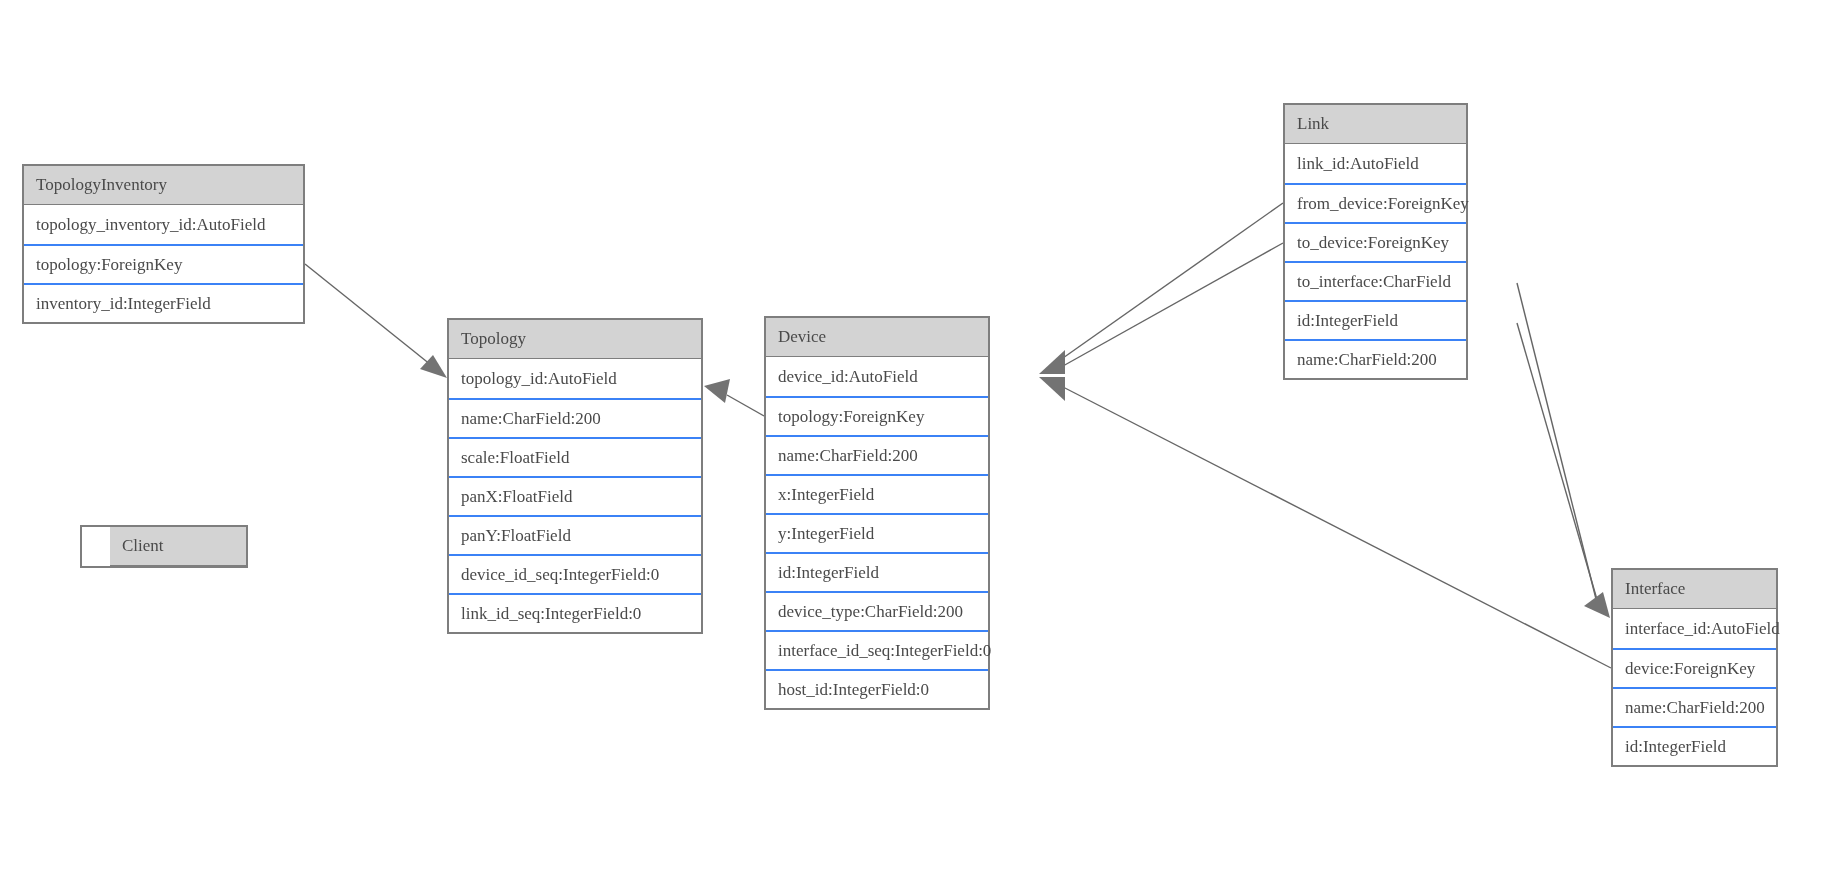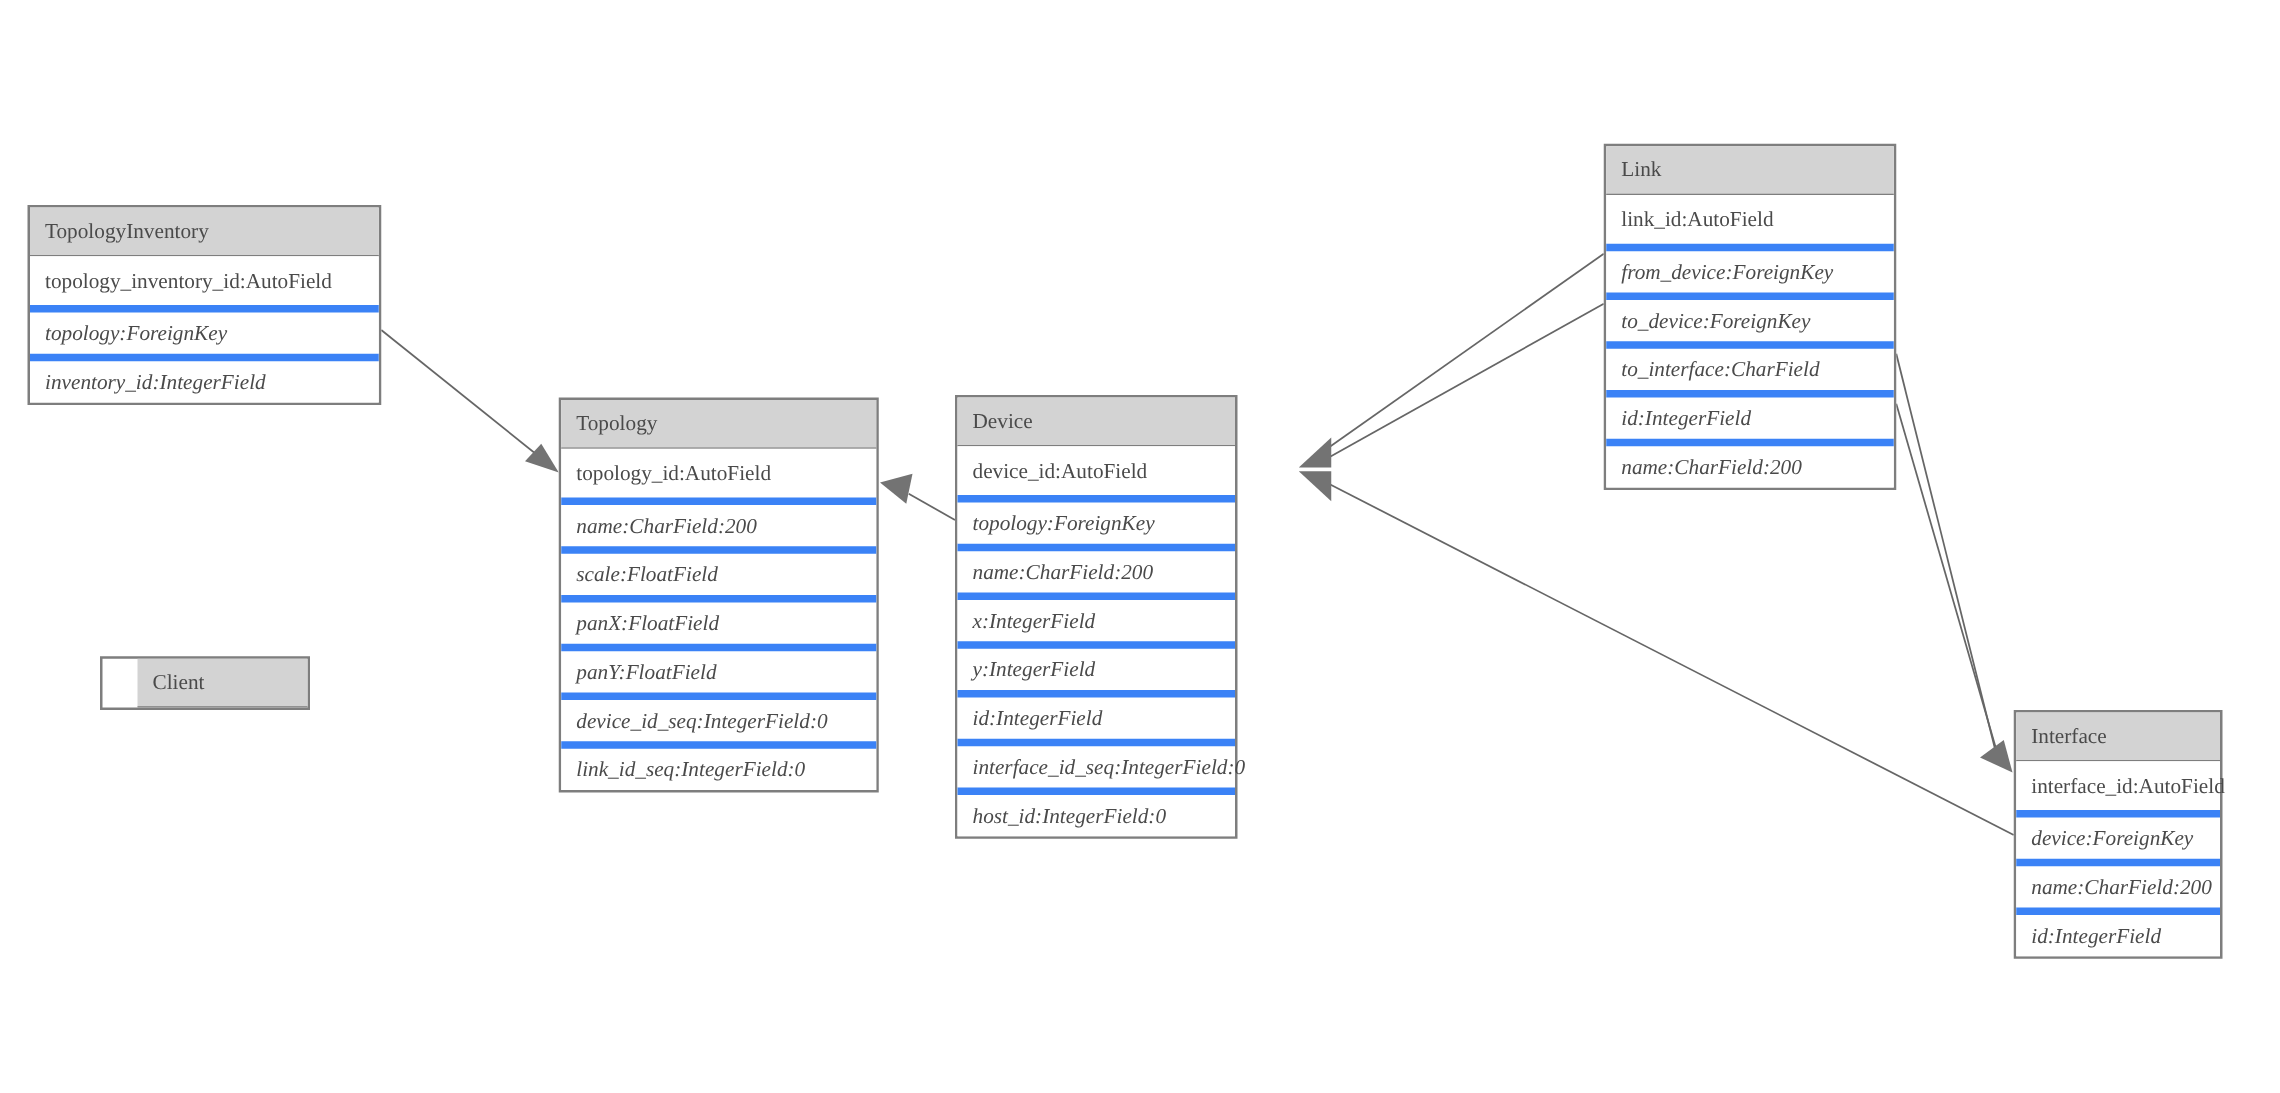--- a/index.html
+++ b/index.html
@@ -43,22 +43,21 @@
   }
   .entity-row {
     height: 39px;
     display: flex;
     align-items: center;
     padding-left: 12px;
     background: #ffffff;
     box-sizing: border-box;
   }
   .entity-row + .entity-row {
-    border-top: 6px solid #3b82f6;
-    font-style: italic;
+    border-top: 2px solid #3b82f6;
   }
   .edge-line {
     stroke: #666666;
     stroke-width: 1.4;
     fill: none;
   }
   .arrowhead {
     fill: #737373;
     stroke: none;
   }
@@ -111,25 +110,26 @@
   </div>
 
   <div class="entity" style="left:764px; top:316px; width:226px;">
     <div class="entity-header">Device</div>
     <div class="entity-row">device_id:AutoField</div>
     <div class="entity-row">topology:ForeignKey</div>
     <div class="entity-row">name:CharField:200</div>
     <div class="entity-row">x:IntegerField</div>
     <div class="entity-row">y:IntegerField</div>
     <div class="entity-row">id:IntegerField</div>
+    <div class="entity-row">device_type:CharField:200</div>
     <div class="entity-row">interface_id_seq:IntegerField:0</div>
     <div class="entity-row">host_id:IntegerField:0</div>
   </div>
 
-  <div class="entity" style="left:1283px; top:103px; width:234px;margin-top:12px;">
+  <div class="entity" style="left:1283px; top:103px; width:185px;">
     <div class="entity-header">Link</div>
     <div class="entity-row">link_id:AutoField</div>
     <div class="entity-row">from_device:ForeignKey</div>
     <div class="entity-row">to_device:ForeignKey</div>
     <div class="entity-row">to_interface:CharField</div>
     <div class="entity-row">id:IntegerField</div>
     <div class="entity-row">name:CharField:200</div>
   </div>
 
   <div class="entity" style="left:1611px; top:568px; width:167px;">

